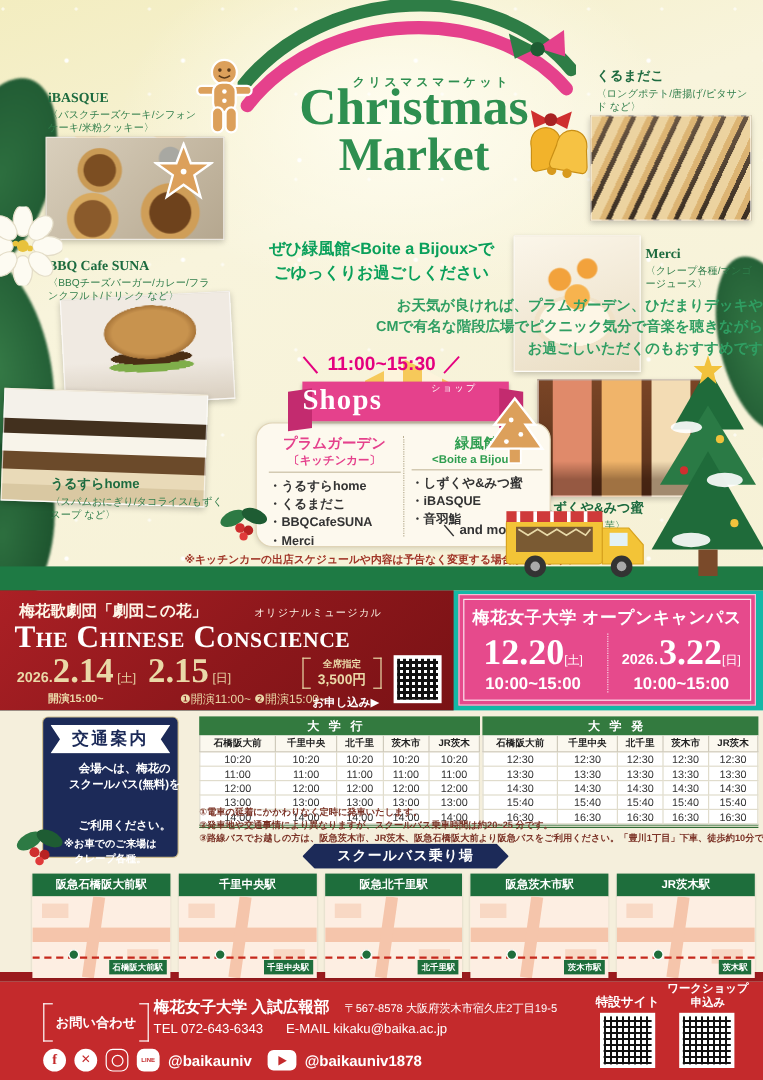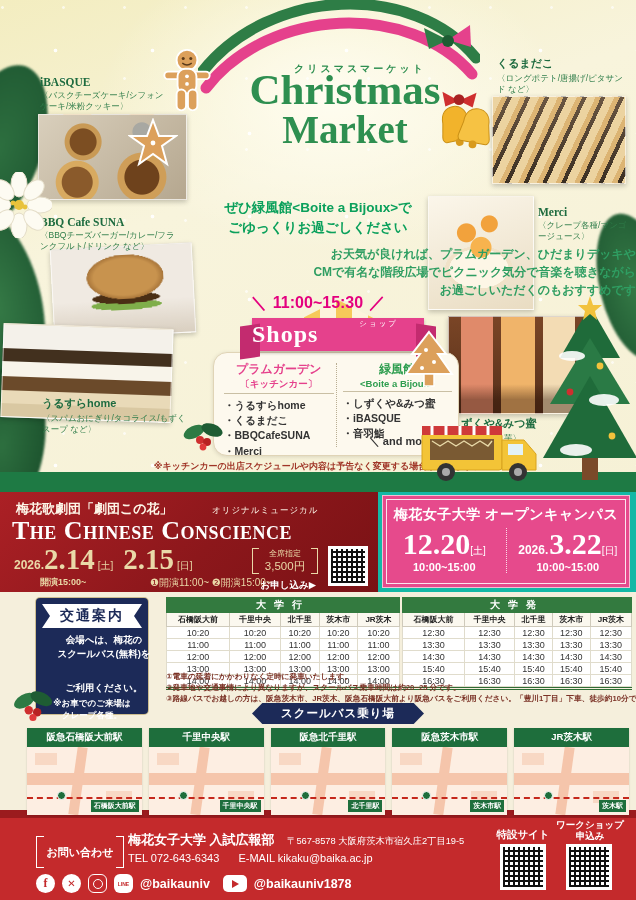--- a/index.html
+++ b/index.html
@@ -92,40 +92,40 @@
     background:linear-gradient(135deg,#ab2025 0%,#8c171b 55%,#7a1215 100%);}
   .mus-troupe{position:absolute;left:16px;top:8px;font-family:"Liberation Serif","DejaVu Serif",serif;font-weight:bold;font-size:13px;color:#fdf6e8;}
   .mus-genre{position:absolute;left:212px;top:13px;font-size:8.5px;color:#fdf6e8;letter-spacing:1px;}
   .mus-title{position:absolute;left:12px;top:24px;width:352px;font-family:"Liberation Serif","DejaVu Serif",serif;font-variant:small-caps;font-weight:bold;font-size:26px;color:#fff;letter-spacing:.5px;}
   .mus-dates{position:absolute;left:14px;top:53px;display:flex;align-items:baseline;color:#ead9a8;}
   .mus-year{font-size:12px;font-weight:bold;}
   .mus-day{font-family:"Liberation Serif","DejaVu Serif",serif;font-size:29px;font-weight:bold;line-height:1;}
   .mus-dow{font-size:10px;margin:0 10px 0 3px;}
   .mus-time1{position:absolute;left:40px;top:84px;font-size:9px;color:#ead9a8;font-weight:bold;}
   .mus-time2{position:absolute;left:150px;top:84px;font-size:10px;color:#ead9a8;font-weight:normal;}
-  .mus-price{position:absolute;right:64px;top:56px;width:58px;height:26px;color:#ead9a8;text-align:center;font-weight:normal;}
+  .mus-price{position:absolute;right:64px;top:56px;width:58px;height:26px;color:#ead9a8;text-align:center;font-weight:bold;}
   .mus-price .p1{font-size:8px;} .mus-price .p2{font-size:11.5px;}
   .bracket::before,.bracket::after{content:"";position:absolute;top:0;bottom:0;width:6px;border:1.2px solid #ead9a8;}
   .bracket::before{left:-4px;border-right:none;} .bracket::after{right:-4px;border-left:none;}
   .mus-apply{position:absolute;right:62px;top:87px;font-size:9.5px;color:#fff;font-weight:bold;}
   .qr{background:#fff;box-sizing:border-box;padding:3px;}
   .qr::after{content:"";display:block;width:100%;height:100%;
     background:repeating-linear-gradient(0deg,#111 0 2px,transparent 2px 5px),
                repeating-linear-gradient(90deg,#111 0 2px,#fff 2px 5px);}
   .mus-qr{position:absolute;right:10px;top:54px;width:40px;height:40px;}
   .oc{position:absolute;left:382px;top:495px;width:248px;height:93px;background:#e64a8c;z-index:6;color:#fff;border:1px solid #f6bcd4;box-sizing:border-box;}
   .oc::before{content:"";position:absolute;inset:3px;border:1px solid rgba(255,255,255,.85);pointer-events:none;}
   .oc-title{position:absolute;left:0;top:10px;width:100%;text-align:center;font-size:14px;font-weight:bold;letter-spacing:.5px;}
   .oc-row{position:absolute;left:0;top:32px;width:100%;display:flex;}
   .oc-col{flex:1;text-align:center;}
   .oc-col+.oc-col{border-left:1px dotted rgba(255,255,255,.8);}
   .oc-date{font-family:"Liberation Serif","DejaVu Serif",serif;font-size:30px;font-weight:bold;line-height:1.05;}
   .oc-year{font-size:12px;font-weight:bold;margin-right:1px;}
   .oc-dow{font-size:10px;}
-  .oc-time{font-size:11px;font-weight:bold;margin-top:1px;}
+  .oc-time{font-size:14px;font-weight:bold;margin-top:1px;}
   
   .bus-bg{position:absolute;left:0;top:592px;width:636px;height:226px;background:#f5efdc;}
   .access{position:absolute;left:36px;top:598px;width:112px;height:116px;background:#1c2a58;border-radius:4px;z-index:7;box-shadow:0 0 0 1px #cdbd8f;}
   .access-ribbon{position:absolute;left:6px;top:6px;width:100px;height:24px;background:#fff;color:#1c2a58;
     font-family:"Liberation Serif","DejaVu Serif",serif;font-weight:bold;font-size:14px;letter-spacing:2px;
     display:flex;align-items:center;justify-content:center;
     clip-path:polygon(0 0,100% 0,92% 50%,100% 100%,0 100%,8% 50%);}
   .access-line{position:absolute;left:12px;width:100%;text-align:center;color:#fff;font-size:9.5px;font-weight:bold;}
   .a0{top:36px;} .a1{top:50px;} .a2{top:64px;margin-top:20px;}
   .access-note{position:absolute;left:0;width:100%;text-align:center;color:#fff;font-size:8.5px;font-weight:bold;margin-top:16px;}

